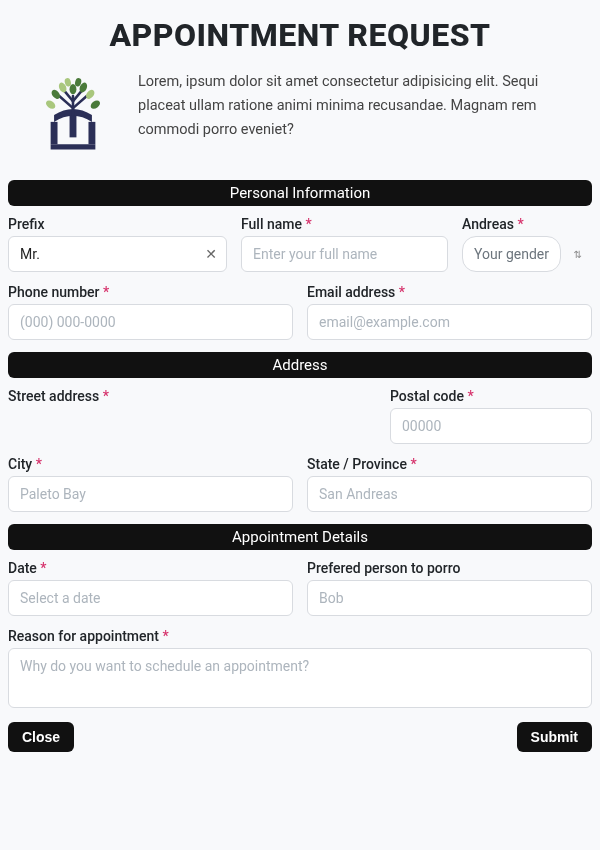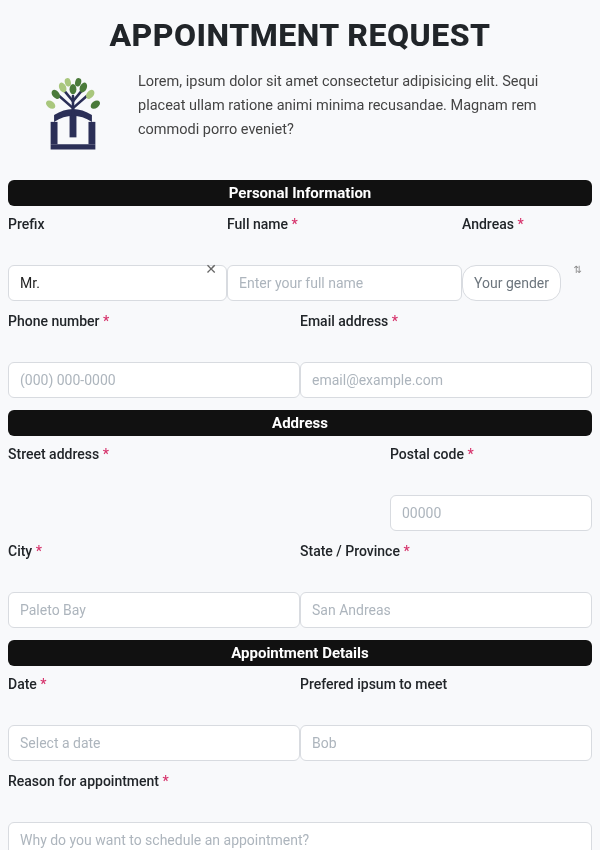--- a/index.html
+++ b/index.html
@@ -34,40 +34,39 @@
   }
   .section-header {
     background: #111;
     color: #fff;
     text-align: center;
     padding: 4px 0;
     border-radius: 6px;
     font-size: 15px;
     margin-top: 4px;
     margin-bottom: 10px;
-    font-weight: 700;
-  }
-  .row { display: flex; margin-bottom: 12px; }
+    font-weight: 400;
+  }
+  .row { display: flex; gap: 14px; margin-bottom: 12px; }
   .field { display: flex; flex-direction: column; flex: 1; }
   .label {
     font-size: 14px;
     font-weight: 500;
     margin-bottom: 4px;
   }
   .req { color: #d6336c; }
   input[type=text], select, textarea {
     border: 1px solid #d8dbe0;
     border-radius: 6px;
     padding: 9px 11px;
     font-size: 14px;
     font-family: inherit;
     background: #fff;
     color: #222;
     outline: none;
-    margin-top: 29px;
   }
   input::placeholder, textarea::placeholder { color: #adb5bd; }
   select { color: #6c757d; appearance: none; -webkit-appearance: none; background-image: none; position: relative; border-radius: 14px; }
   .select-wrap { position: relative; }
   .select-wrap::after {
     content: "⇅";
     font-size: 10px;
     color: #888;
     position: absolute;
     right: 10px;
@@ -205,21 +204,21 @@
   </div>
 
   <div class="section-header">Appointment Details</div>
 
   <div class="row">
     <div class="field">
       <label class="label"><span>Date</span> <span class="req">*</span></label>
       <input type="text" placeholder="Select a date" style="">
     </div>
     <div class="field">
-      <label class="label">Prefered ipsum to meet</label>
+      <label class="label">Prefered person to porro</label>
       <input type="text" placeholder="Bob" style="">
     </div>
   </div>
 
   <div class="row">
     <div class="field">
       <label class="label"><span>Reason for appointment</span> <span class="req">*</span></label>
       <textarea placeholder="Why do you want to schedule an appointment?" style=""></textarea>
     </div>
   </div>

